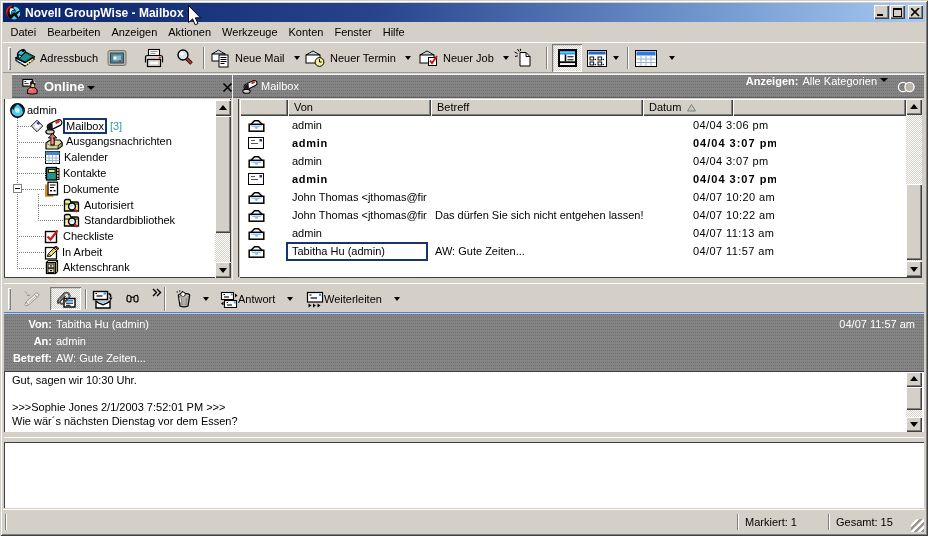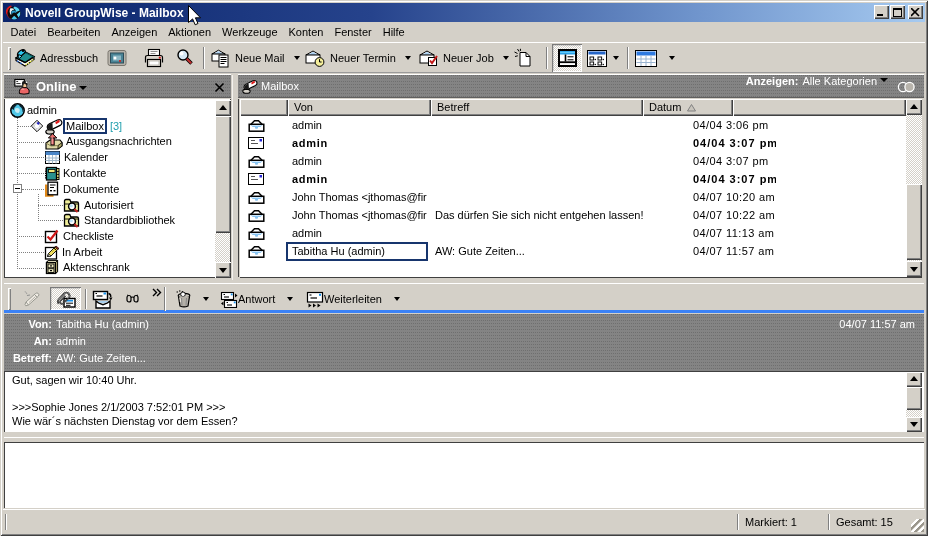--- a/index.html
+++ b/index.html
@@ -50,21 +50,21 @@
   }
   
   .phdr{
     top:74px;height:24px;
     background-color:#848484;
     background-image:conic-gradient(rgba(0,0,0,0.16) 0 25%, transparent 0);
     background-size:2px 3px;
     border-top:1px solid #ffffff;border-bottom:1px solid #5f5f5f;
     color:#fff;display:flex;align-items:center;
   }
-  .lefthdr{left:4px;width:227px;}
+  .lefthdr{left:12px;width:227px;}
   .lefthdr .htext{font-size:13px;font-weight:bold;margin-left:3px;}
   .hdrarr{width:0;height:0;border-left:4px solid transparent;border-right:4px solid transparent;border-top:4px solid #000;margin-left:3px;margin-top:3px;}
   .righthdr{left:238px;width:686px;}
   .righthdr .htext{font-size:11px;margin-left:3px;}
   .anz{position:absolute;right:36px;top:0;height:24px;display:flex;}
   .anz b{font-weight:bold;}
   .anz .val{margin-left:4px;}
   
   .tree{left:4px;top:99px;width:227px;height:179px;background:#fff;
     border-right:1px solid #404040;border-bottom:1px solid #404040;}
@@ -97,21 +97,21 @@
   .mrow{position:absolute;left:0;width:100%;height:18px;}
   .mrow .micon{position:absolute;left:8px;top:2px;}
   .mrow .mvon{position:absolute;left:52px;top:2px;width:137px;white-space:nowrap;overflow:hidden;}
   .mrow .mbet{position:absolute;left:195px;top:2px;width:208px;white-space:nowrap;overflow:hidden;}
   .mrow .mdat{position:absolute;left:409px;top:2px;width:83px;white-space:nowrap;overflow:hidden;letter-spacing:0.4px;margin-left:44px;}
   .mrow.unread .mvon,.mrow.unread .mdat{font-weight:bold;}
   .mrow.unread .mdat{letter-spacing:1px;}
   .mrow.unread .mvon{letter-spacing:0.7px;}
   .selbox{position:absolute;left:46px;top:-1px;width:142px;height:19px;border:2px solid #17356d;}
   
-  .pvtoolbar{left:4px;top:283px;width:920px;height:30px;border-top:1px solid #ffffff;background:#d4d0c8;border-bottom:3px solid #3b82f6;}
+  .pvtoolbar{left:4px;top:283px;width:920px;height:30px;border-top:1px solid #ffffff;background:#d4d0c8;border-bottom:1px solid #3b82f6;}
   .pvgrip{left:4px;top:4px;width:3px;height:22px;background:#d4d0c8;
     box-shadow: inset 1px 1px 0 #ffffff, inset -1px -1px 0 #808080;}
   .pbtn{position:absolute;top:3px;height:24px;display:flex;align-items:center;}
   
   .msghdr{left:4px;top:314px;width:920px;height:57px;
     background-color:#848484;
     background-image:conic-gradient(rgba(0,0,0,0.16) 0 25%, transparent 0);
     background-size:2px 3px;
     color:#fff;}
   .mhrow{position:absolute;left:0;display:flex;}
@@ -772,21 +772,21 @@
       <span class="mhval">admin</span>
     </div>
     <div class="mhrow" style="top:38px">
       <span class="mhlabel">Betreff:</span>
       <span class="mhval">AW: Gute Zeiten...</span>
     </div>
     <span class="mhdate">04/07 11:57 am</span>
   </div>
 
   <div class="abs msgbody">
-    <div class="bline">Gut, sagen wir 10:40 Uhr.</div>
+    <div class="bline">Gut, sagen wir 10:30 Uhr.</div>
     <div class="bline">&nbsp;</div>
     <div class="bline">&gt;&gt;&gt;Sophie Jones 2/1/2003 7:52:01 PM &gt;&gt;&gt;</div>
     <div class="bline">Wie wär´s nächsten Dienstag vor dem Essen?</div>
   </div>
 
   <div class="sb" style="left:906px;top:372px;height:60px">
     <div class="sbbtn" style="top:0;height:15px">
         <span class="tri-up" style="top:4px"></span>
       </div>
     <div class="sbthumb" style="top:15px;height:23px"></div>

